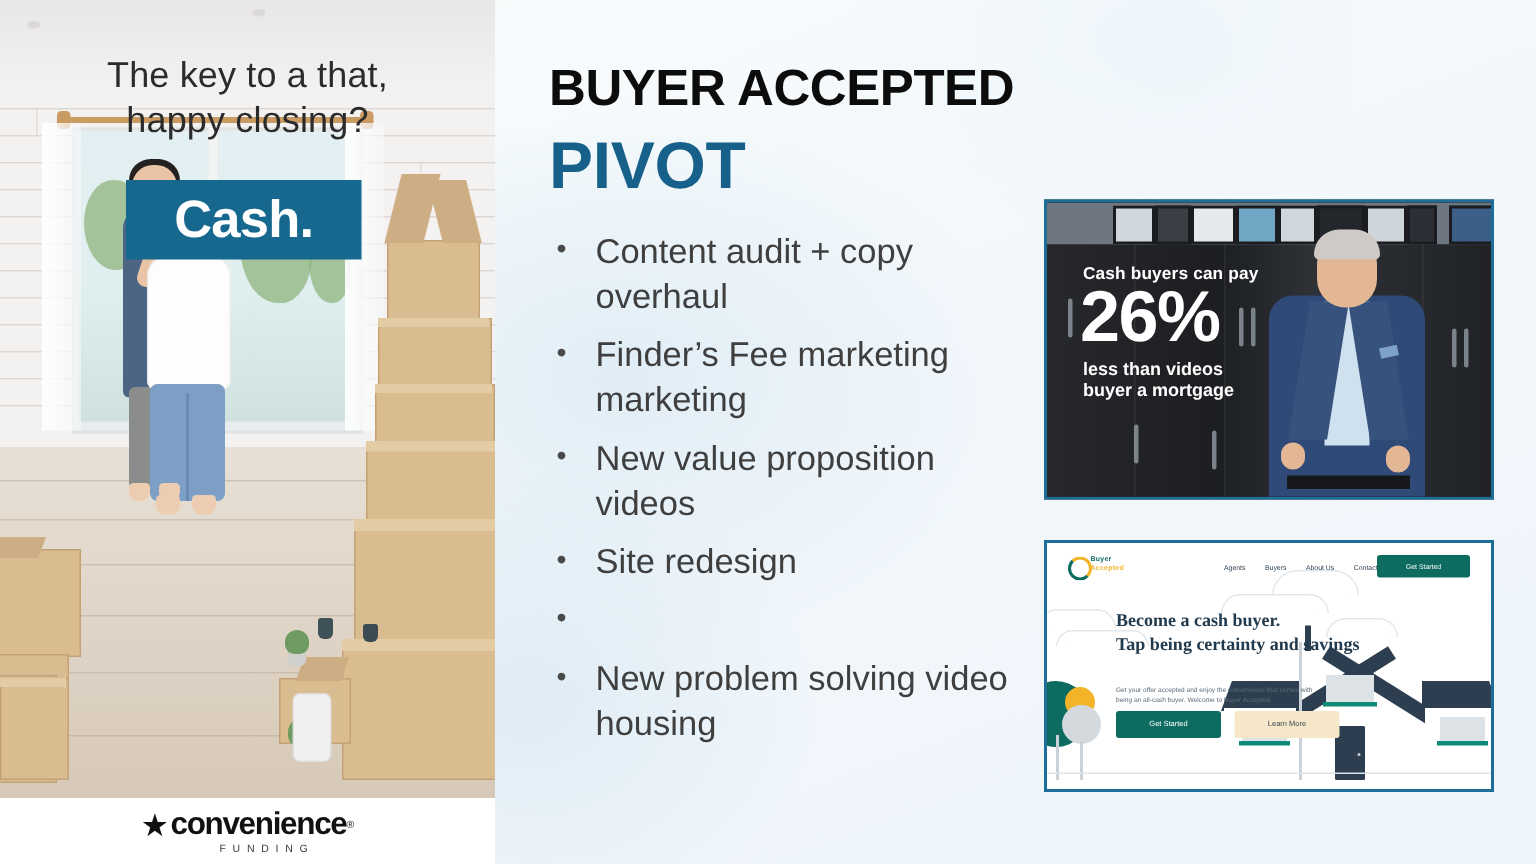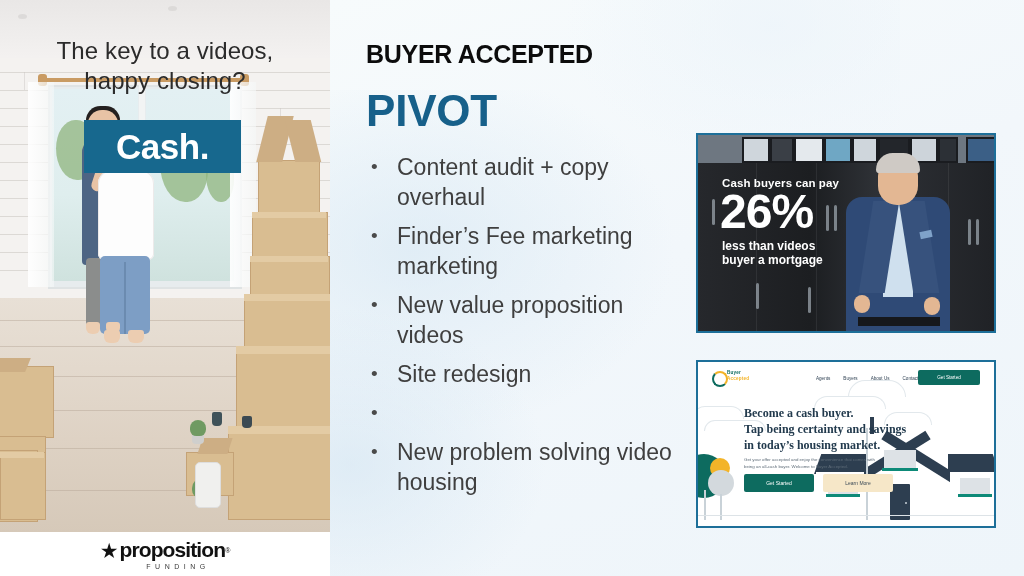--- a/index.html
+++ b/index.html
@@ -83,21 +83,21 @@
   .logo-strip{position:absolute;left:0;top:532px;width:330px;height:44px;background:#ffffff;
     display:flex;align-items:center;justify-content:center;}
   .logo-wrap{display:flex;flex-direction:column;align-items:center;}
   .logo-row{display:flex;align-items:center;}
   .logo-star{font-size:21px;color:#111;line-height:1;margin-right:1px;}
   .logo-name{font-size:21px;font-weight:700;color:#111;letter-spacing:-.9px;}
   .logo-sup{font-size:7px;vertical-align:super;color:#111;}
   .logo-sub{font-size:7px;letter-spacing:4.5px;color:#3a3a3a;margin-top:1px;margin-left:26px;}
 
   
-  .title1{position:absolute;left:366px;top:40px;font-size:25px;font-weight:700;color:#0c0c0c;letter-spacing:-.3px;}
+  .title1{position:absolute;left:366px;top:40px;font-size:34px;font-weight:700;color:#0c0c0c;letter-spacing:-.3px;}
   .title2{position:absolute;left:366px;top:86px;font-size:44px;font-weight:700;color:#17608a;letter-spacing:-.2px;}
 
   .bullets{position:absolute;left:366px;top:152px;width:310px;}
   .bullet{display:flex;align-items:flex-start;margin-bottom:9px;}
   .bullet .dot{width:26px;flex:0 0 26px;color:#4a4a4a;font-size:19px;line-height:30px;text-align:left;padding-left:5px;}
   .bullet .btxt{font-size:23px;line-height:30px;color:#3f3f3f;font-weight:400;}
 
   
   .video-card{position:absolute;left:696px;top:133px;width:300px;height:200px;
     border:2px solid #1d6f99;box-sizing:border-box;overflow:hidden;background:#14161a;}
@@ -252,33 +252,33 @@
       <div class="pot" style="left:192px;top:432px;width:12px;height:12px"></div>
       <div class="plant" style="left:190px;top:420px;width:16px;height:16px"></div>
       <div class="pot" style="left:196px;top:495px;width:12px;height:13px"></div>
       <div class="plant" style="left:192px;top:478px;width:20px;height:20px"></div>
       <div class="purifier"></div>
       <div class="pot" style="left:242px;top:416px;width:10px;height:12px;background:#3c4a52"></div>
       <div class="pot" style="left:212px;top:412px;width:10px;height:14px;background:#3f5259"></div>
     </div>
 
     <div class="left-head">
-      <div>The key to a videos,</div>
+      <div>The key to a that,</div>
       <div>happy closing?</div>
     </div>
 
     <div class="cash-box">
       <span>Cash.</span>
     </div>
 
     <div class="logo-strip">
       <div class="logo-wrap">
         <div class="logo-row">
           <span class="logo-star">★</span>
-          <span class="logo-name">proposition</span>
+          <span class="logo-name">convenience</span>
           <span class="logo-sup">®</span>
         </div>
         <div class="logo-sub">FUNDING</div>
       </div>
     </div>
   </div>
 
   <div class="title1">BUYER ACCEPTED</div>
   <div class="title2">PIVOT</div>
 
@@ -396,21 +396,20 @@
       <div class="tree-t" style="left:-16px;top:92px;width:44px;height:44px;background:#0d6b5f"></div>
       <div class="tree-t" style="left:12px;top:96px;width:20px;height:20px;background:#f3b429"></div>
       <div class="tree-t" style="left:10px;top:108px;width:26px;height:26px;background:#d3d9dd"></div>
       <div style="position:absolute;left:6px;top:128px;width:1.5px;height:30px;background:#c9d2d8"></div>
       <div style="position:absolute;left:22px;top:132px;width:1.5px;height:26px;background:#c9d2d8"></div>
       <div class="ill-ground"></div>
 
       <div class="web-h1">
         <div>Become a cash buyer.</div>
         <div>Tap being certainty and savings</div>
-        <div>in today’s housing market.</div>
       </div>
       <div class="web-p">Get your offer accepted and enjoy the convenience that comes with being an all-cash buyer. Welcome to Buyer Accepted.</div>
       <div class="web-btn1">Get Started</div>
       <div class="web-btn2">Learn More</div>
     </div>
   </div>
 
 </div>
 
 </body></html>

